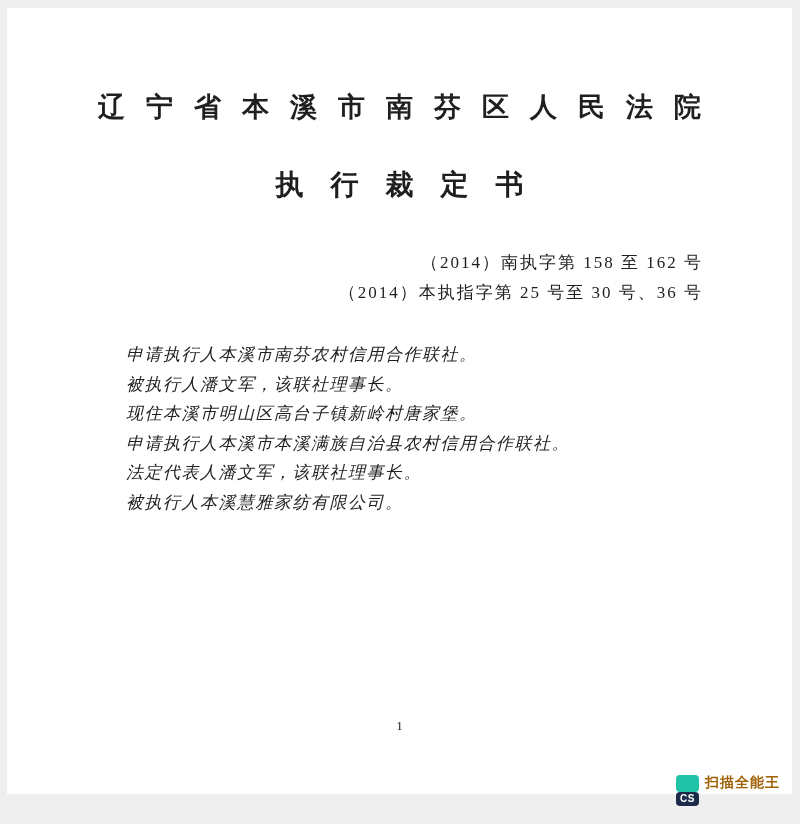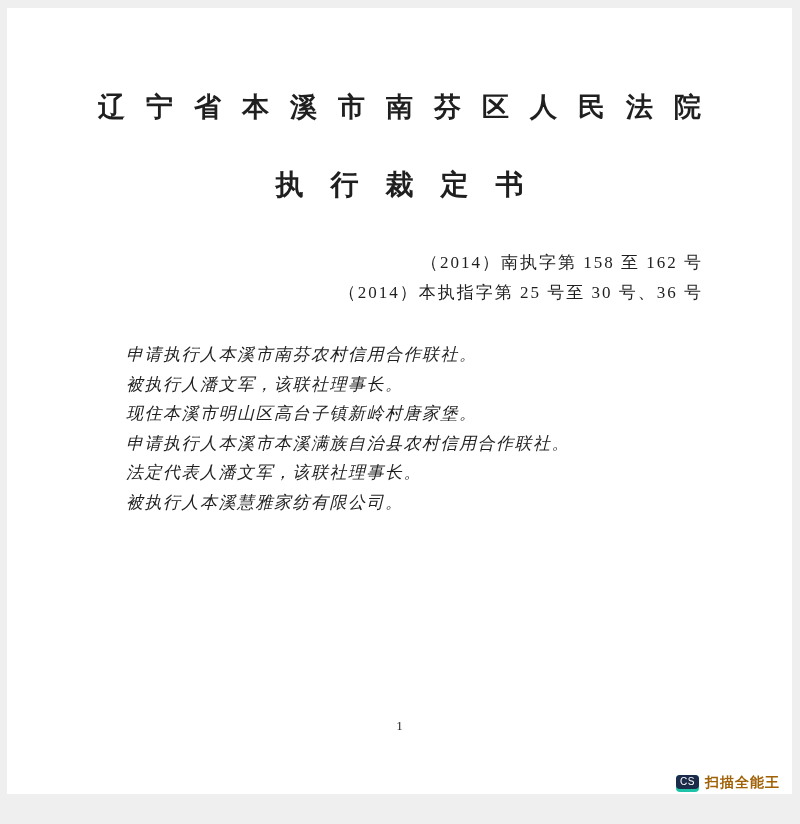--- a/index.html
+++ b/index.html
@@ -91,31 +91,31 @@
   }
   .cs-badge {
     position: relative;
     width: 23px;
     height: 17px;
     background: #1fc3a7;
     border-radius: 4px;
   }
   .cs-badge-top {
     position: absolute;
-    left: 0; top: 0;
+    left: 0; top: 17px;
     width: 23px;
     height: 14px;
     background: #1c2b4a;
     border-radius: 4px;
     display: flex;
     align-items: center;
     justify-content: center;
     color: #ffffff;
     font-size: 10px;
-    font-weight: normal;
+    font-weight: bold;
     letter-spacing: 0.5px;
   }
   .watermark-label {
     font-size: 14px;
     font-weight: bold;
     color: #a16207;
     letter-spacing: 1px;
   }
 </style>
 </head>

